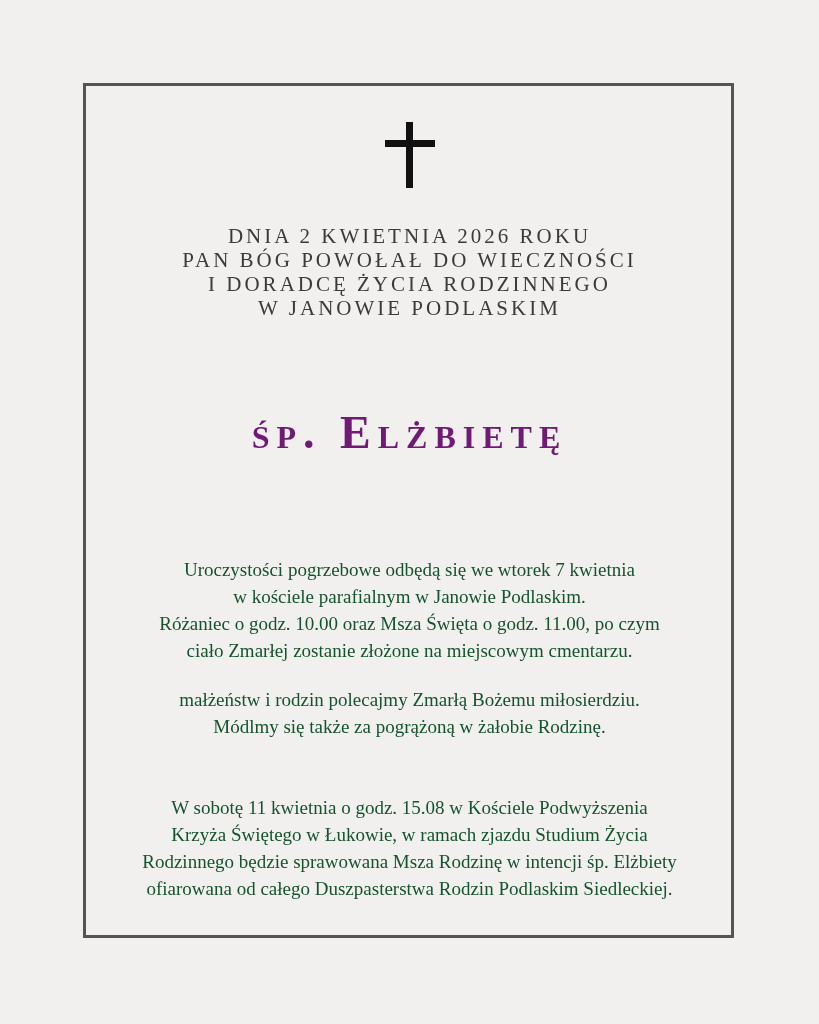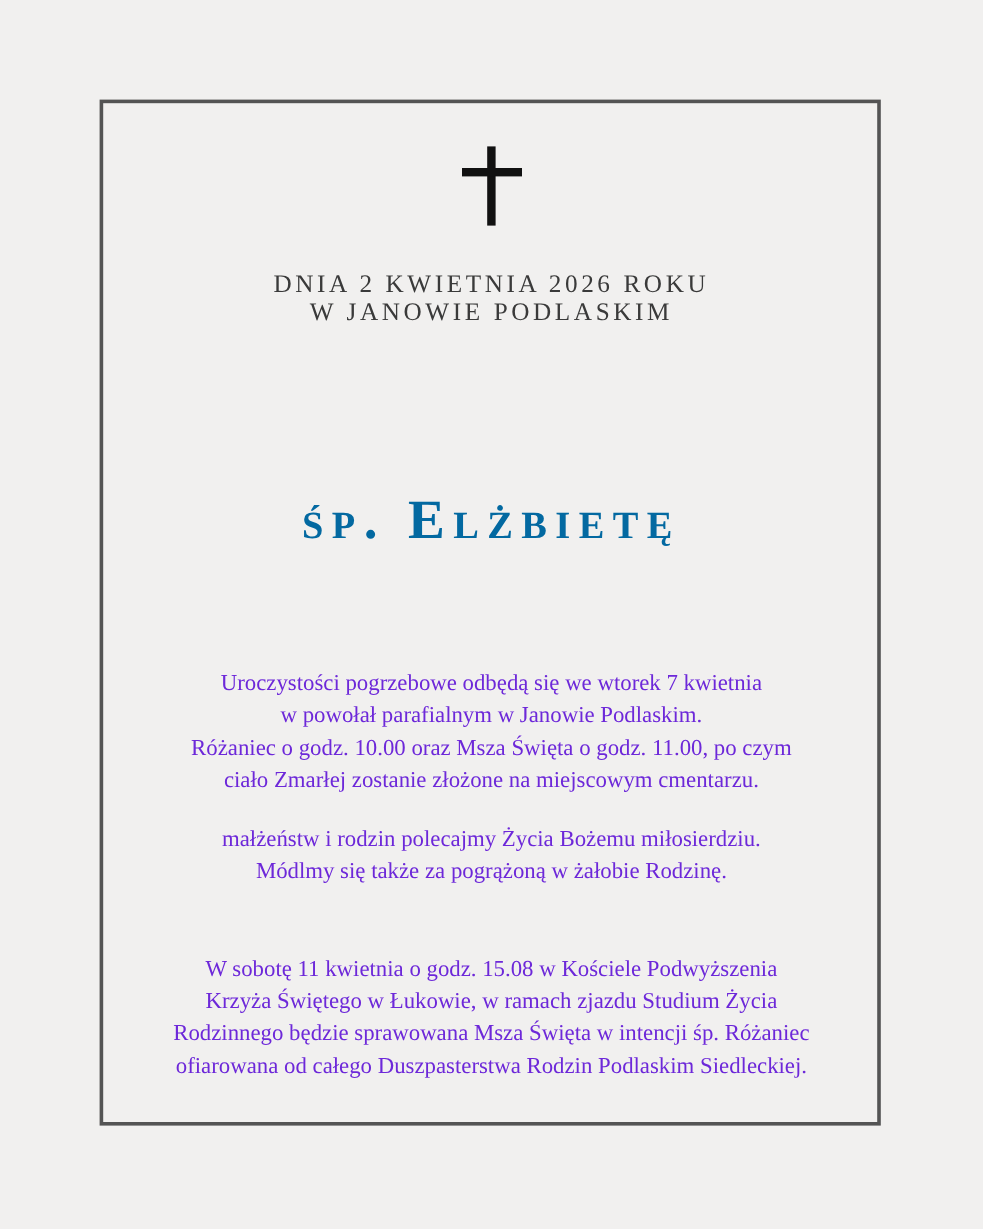--- a/index.html
+++ b/index.html
@@ -27,65 +27,67 @@
     text-align: center;
     font-family: "Liberation Serif", serif;
     font-size: 21px; letter-spacing: 3px;
     color: #3a3a3a; line-height: 24px;
     text-transform: uppercase;
   }
   .name {
     position: absolute; left: 0; width: 819px; top: 402px;
     text-align: center;
     font-family: "Liberation Serif", serif;
-    font-weight: bold; color: #0369a1;
+    font-weight: bold; color: #701a75;
     letter-spacing: 7px; line-height: 62px;
     font-size: 46px;
     font-variant: small-caps;
   }
   .body {
     position: absolute; left: 0; width: 819px;
     text-align: center;
     font-family: "Liberation Serif", serif;
-    font-size: 19px; color: #6d28d9; line-height: 27px;
+    font-size: 19px; color: #14532d; line-height: 27px;
   }
   .p1 { top: 556px; }
   .p2 { top: 686px; }
   .p3 { top: 794px; }
   .line { display: block; }
 </style>
 </head>
 <body>
 
 <div class="frame"></div>
 
 <div class="cross">
   <div class="v"></div>
   <div class="h"></div>
 </div>
 
 <div class="intro">
   <span class="line">Dnia 2 kwietnia 2026 roku</span>
+  <span class="line">Pan Bóg powołał do wieczności</span>
+  <span class="line">i doradcę życia rodzinnego</span>
   <span class="line">w Janowie Podlaskim</span>
 </div>
 
 <div class="name">
   <span class="line">śp. Elżbietę</span>
 </div>
 
 <div class="body p1">
   <span class="line">Uroczystości pogrzebowe odbędą się we wtorek 7 kwietnia</span>
-  <span class="line">w powołał parafialnym w Janowie Podlaskim.</span>
+  <span class="line">w kościele parafialnym w Janowie Podlaskim.</span>
   <span class="line">Różaniec o godz. 10.00 oraz Msza Święta o godz. 11.00, po czym</span>
   <span class="line">ciało Zmarłej zostanie złożone na miejscowym cmentarzu.</span>
 </div>
 
 <div class="body p2">
-  <span class="line">małżeństw i rodzin polecajmy Życia Bożemu miłosierdziu.</span>
+  <span class="line">małżeństw i rodzin polecajmy Zmarłą Bożemu miłosierdziu.</span>
   <span class="line">Módlmy się także za pogrążoną w żałobie Rodzinę.</span>
 </div>
 
 <div class="body p3">
   <span class="line">W sobotę 11 kwietnia o godz. 15.08 w Kościele Podwyższenia</span>
   <span class="line">Krzyża Świętego w Łukowie, w ramach zjazdu Studium Życia</span>
-  <span class="line">Rodzinnego będzie sprawowana Msza Święta w intencji śp. Różaniec</span>
+  <span class="line">Rodzinnego będzie sprawowana Msza Rodzinę w intencji śp. Elżbiety</span>
   <span class="line">ofiarowana od całego Duszpasterstwa Rodzin Podlaskim Siedleckiej.</span>
 </div>
 
 </body></html>

